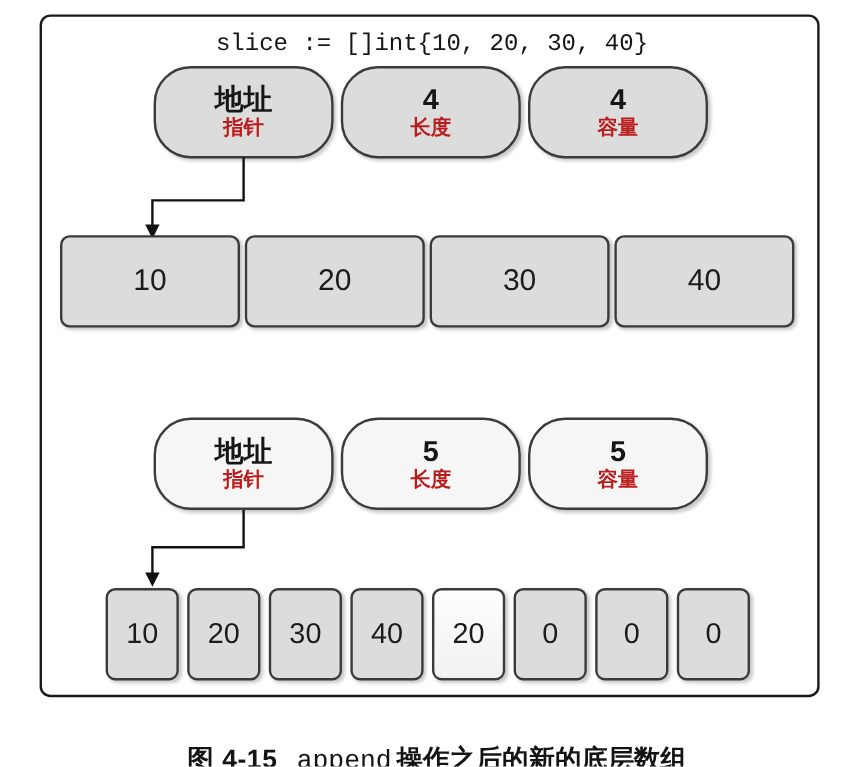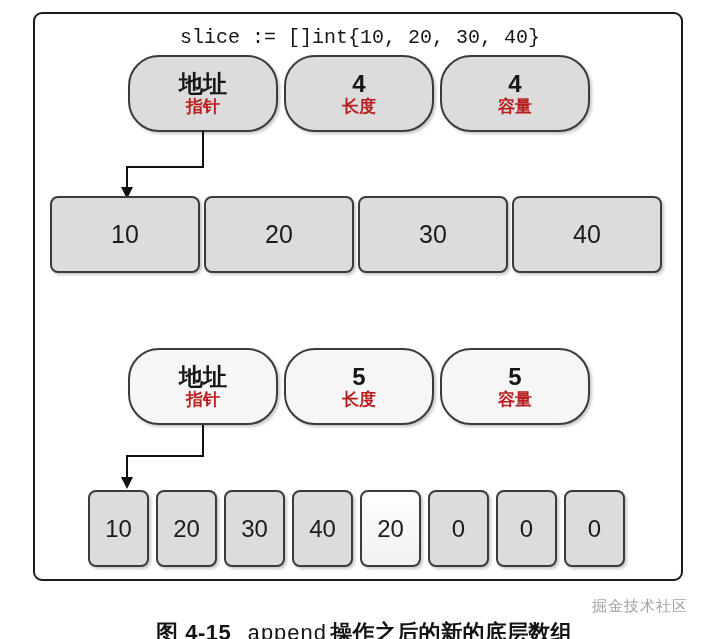--- a/index.html
+++ b/index.html
@@ -164,15 +164,14 @@
     <div class="cell array-cell-narrow highlight">20</div>
     <div class="cell array-cell-narrow">0</div>
     <div class="cell array-cell-narrow">0</div>
     <div class="cell array-cell-narrow">0</div>
   </div>
 
   <div class="caption">
     <span class="fig-label">图 4-15</span><span class="fig-code">append</span><span class="fig-text">操作之后的新的底层数组</span>
   </div>
 
-  <div class="watermark">掘金技术社区</div>
 
 </div>
 
 </body></html>

